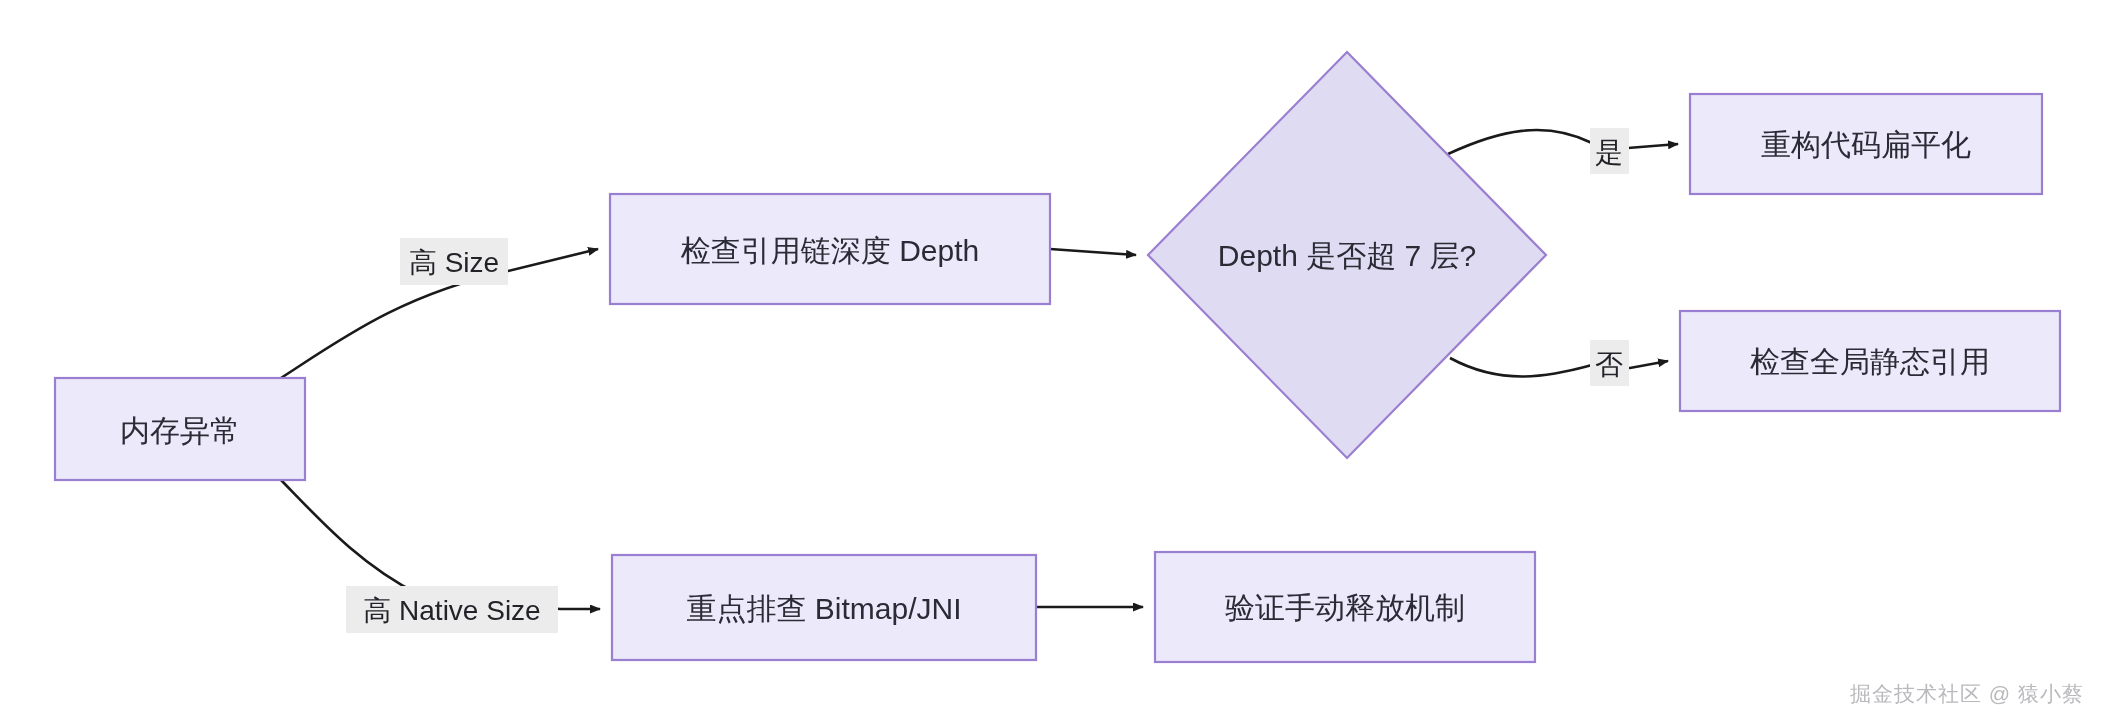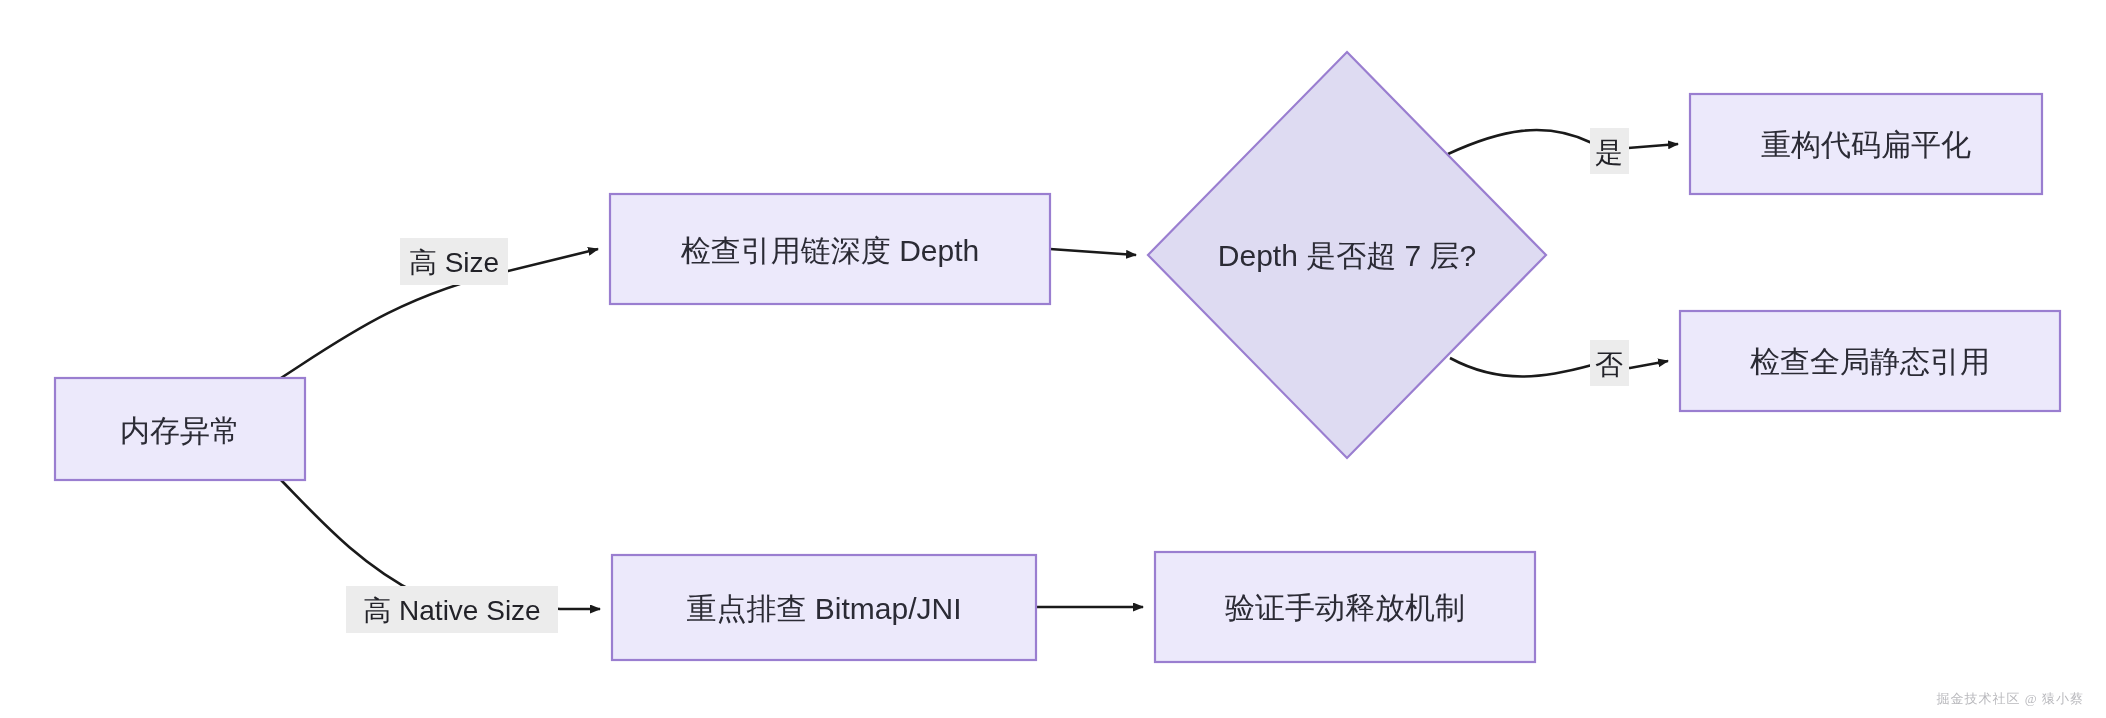--- a/index.html
+++ b/index.html
@@ -51,22 +51,22 @@
     text-anchor: middle;
     white-space: pre;
   }
   .edge-label-bg {
     fill: #ececec;
   }
   .watermark {
     position: absolute;
     right: 22px;
     bottom: 10px;
-    font-family: Liberation Serif, serif;
-    font-size: 13px;
+    font-family: Liberation Sans, sans-serif;
+    font-size: 21px;
     color: #b9b9bd;
     letter-spacing: 1px;
     user-select: none;
   }
 </style>
 </head>
 <body>
 
 <div id="flow-root">
 

